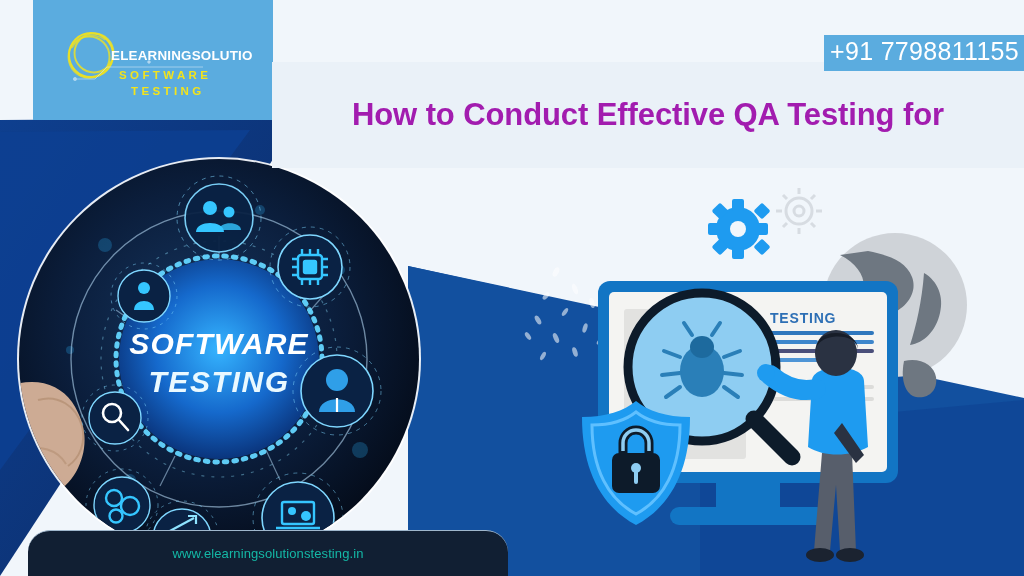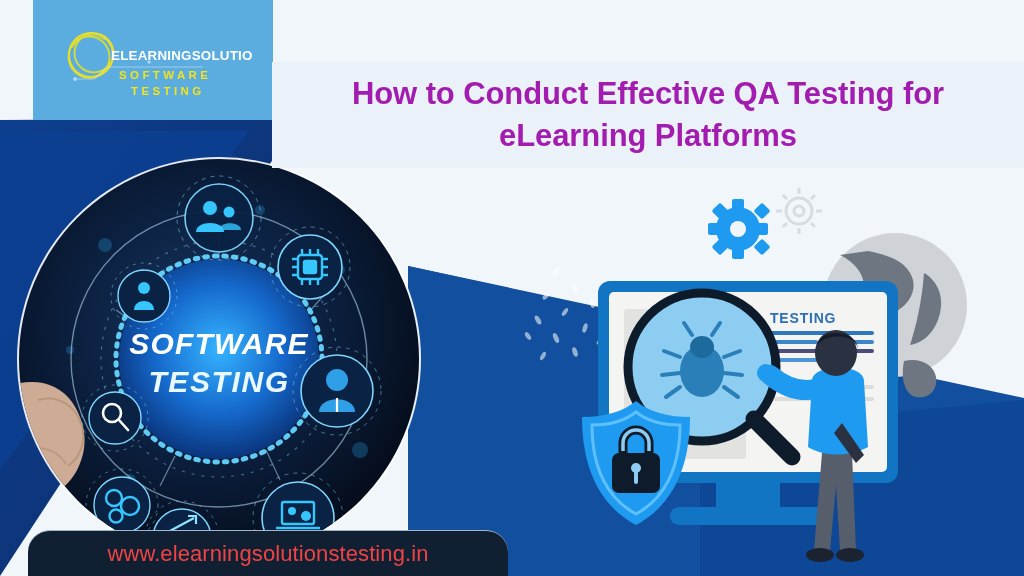--- a/index.html
+++ b/index.html
@@ -52,21 +52,21 @@
   .right-art { position:absolute; left:520px; top:185px; width:504px; height:391px; }
   .right-art svg { width:100%; height:100%; display:block; }
 
   
   .url-bar {
     position:absolute; left:28px; bottom:0; width:480px; height:46px;
     background:#111f33; border-radius:22px 22px 0 0;
     border-top:1px solid #9fb6cc;
     display:flex; align-items:center; justify-content:center;
   }
-  .url-text { color:#ef4444; font-size:22px; letter-spacing:0.1px; }
+  .url-text { color:#14b8a6; font-size:13px; letter-spacing:0.1px; }
 </style>
 </head>
 <body>
 
 <div id="canvas">
 
   <div class="bg-base"></div>
 
   <svg class="bg-svg" viewBox="0 0 1024 576">
     <defs>
@@ -388,22 +388,22 @@
       </g>
       <text x="58" y="45" font-family="'Liberation Sans', sans-serif" font-size="13.4" font-weight="bold" fill="#ffffff" letter-spacing="0.2">ELEARNINGSOLUTIONS</text>
       <text x="66" y="64" font-family="'Liberation Sans', sans-serif" font-size="11.5" font-weight="bold" fill="#f2e31d" letter-spacing="3.4">SOFTWARE</text>
       <text x="78" y="80" font-family="'Liberation Sans', sans-serif" font-size="11.5" font-weight="bold" fill="#f2e31d" letter-spacing="3.4">TESTING</text>
     </svg>
   </div>
 
   <div class="title-panel">
     <div class="title-text">
       <span>How to Conduct Effective QA Testing for</span><br>
-      <span>eLearning Platforms</span>
     </div>
   </div>
 
+  <div class="phone-badge">+91 7798811155</div>
 
   <div class="url-bar">
     <span class="url-text">www.elearningsolutionstesting.in</span>
   </div>
 
 </div>
 
 </body></html>

